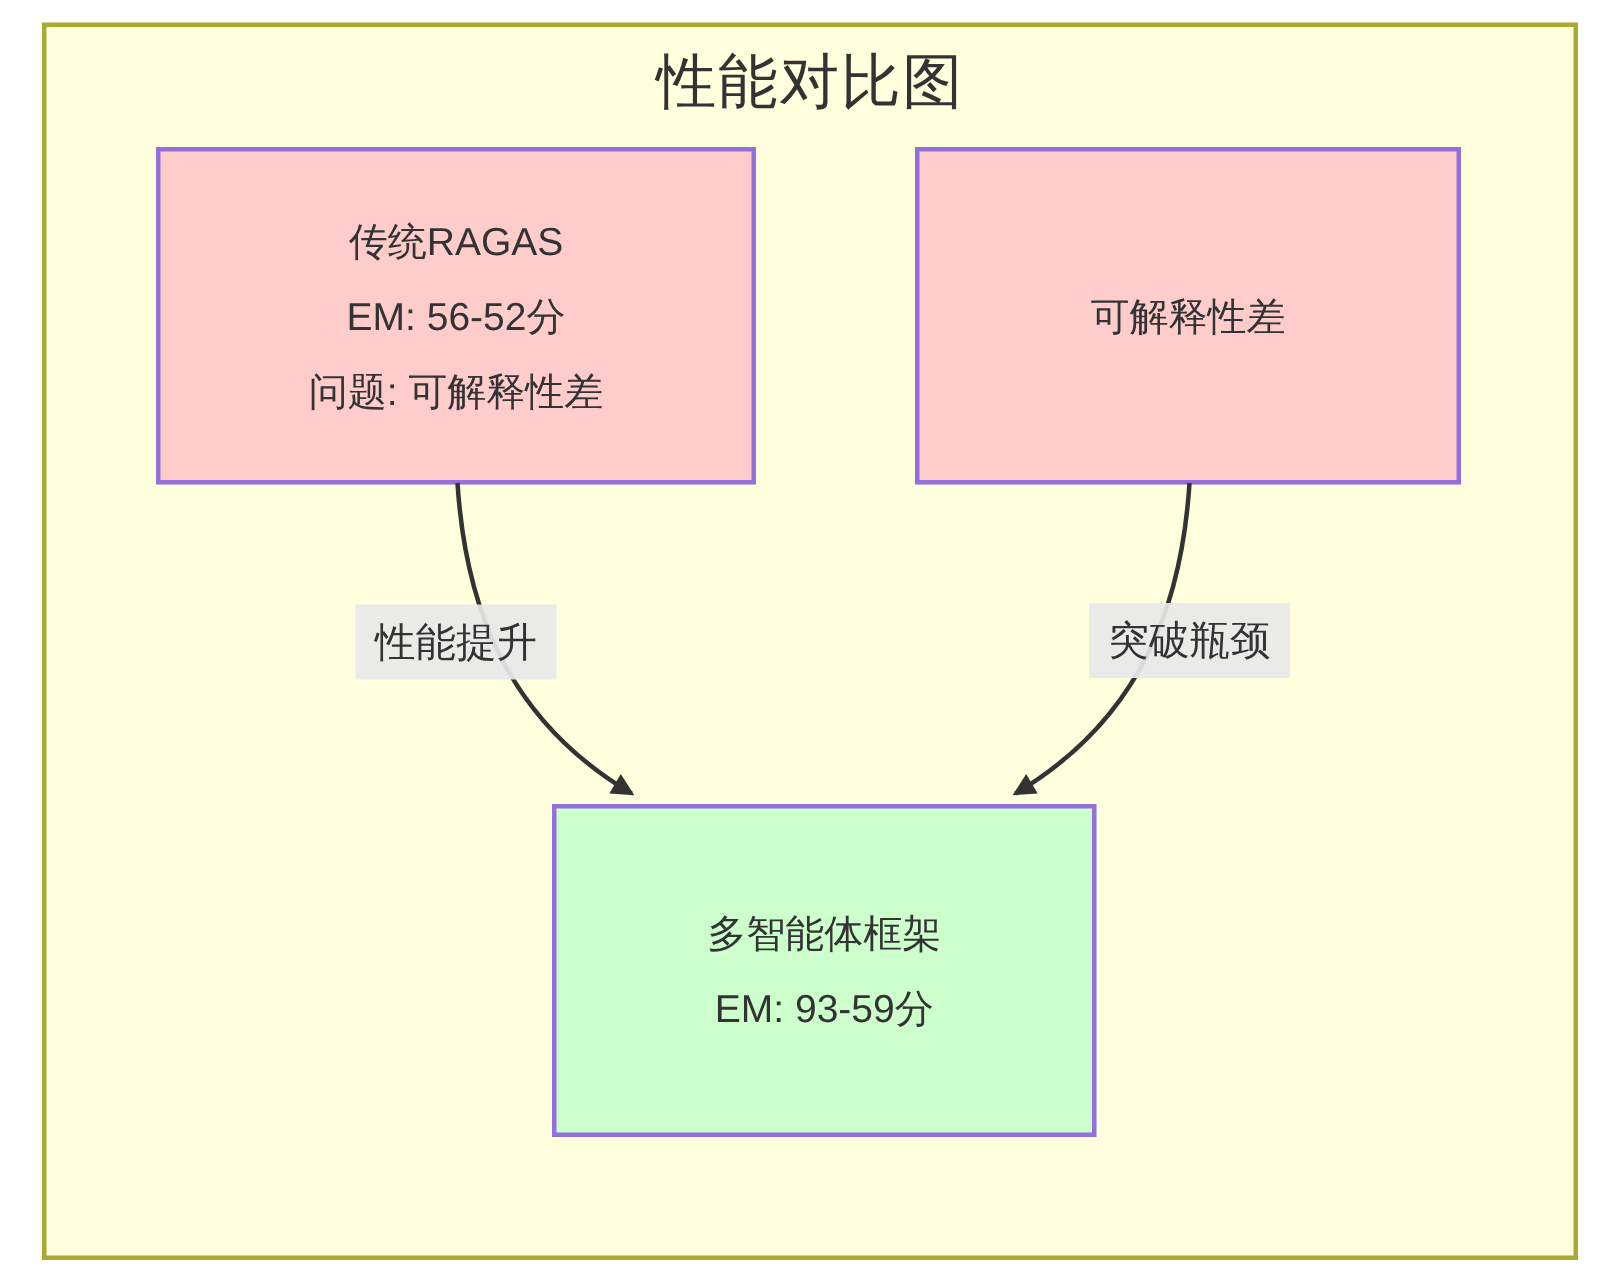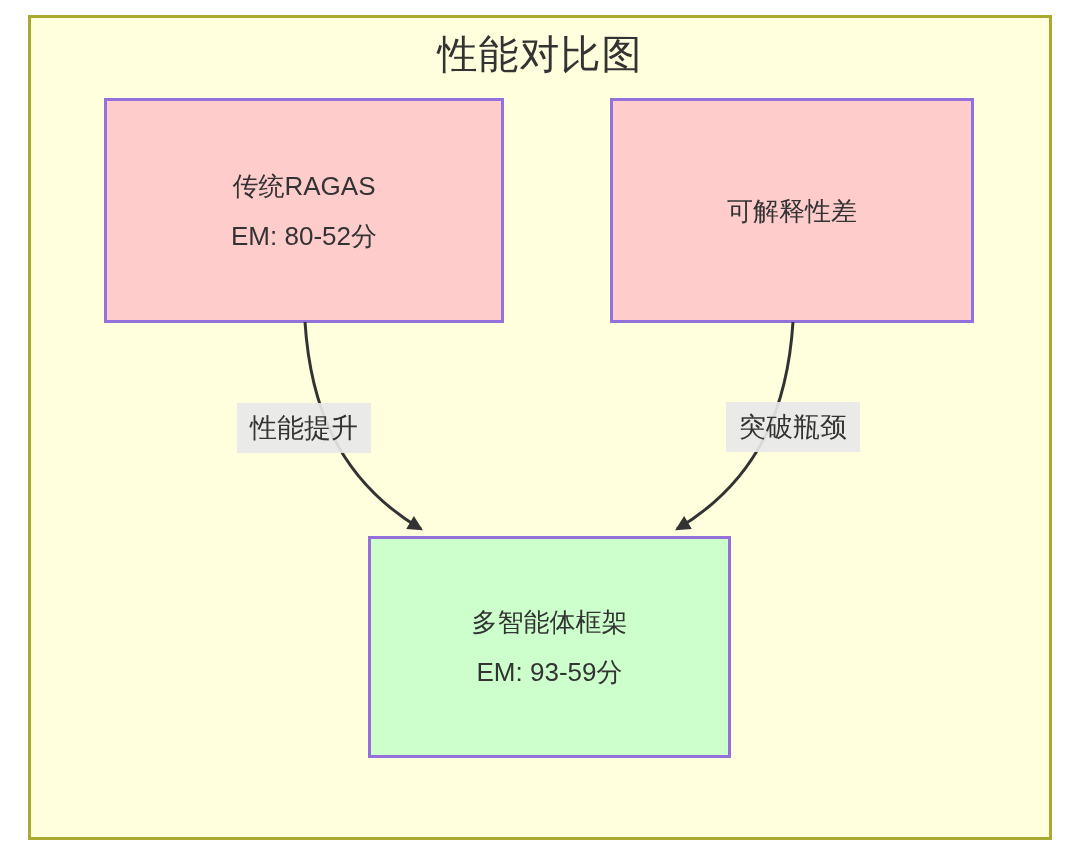--- a/index.html
+++ b/index.html
@@ -89,21 +89,22 @@
       <marker id="arrowhead" viewBox="0 0 10 10" refX="8.5" refY="5" markerUnits="userSpaceOnUse" markerWidth="17" markerHeight="15" orient="auto-start-reverse">
         <path d="M0,0 L10,5 L0,10 Z" fill="#333333"></path>
       </marker>
     </defs>
     <path d="M305,322 C310,400 335,478 421,529" fill="none" stroke="#333333" stroke-width="3" marker-end="url(#arrowhead)"></path>
     <path d="M793,322 C788,400 763,478 677,529" fill="none" stroke="#333333" stroke-width="3" marker-end="url(#arrowhead)"></path>
   </svg>
 
   <div class="node problem node-left">
     <div>传统RAGAS</div>
-    <div>EM: 80-52分</div>
+    <div>EM: 56-52分</div>
+    <div>问题: 可解释性差</div>
   </div>
 
   <div class="node problem node-right">
     <div>可解释性差</div>
   </div>
 
   <div class="node solution node-bottom">
     <div>多智能体框架</div>
     <div>EM: 93-59分</div>
   </div>

